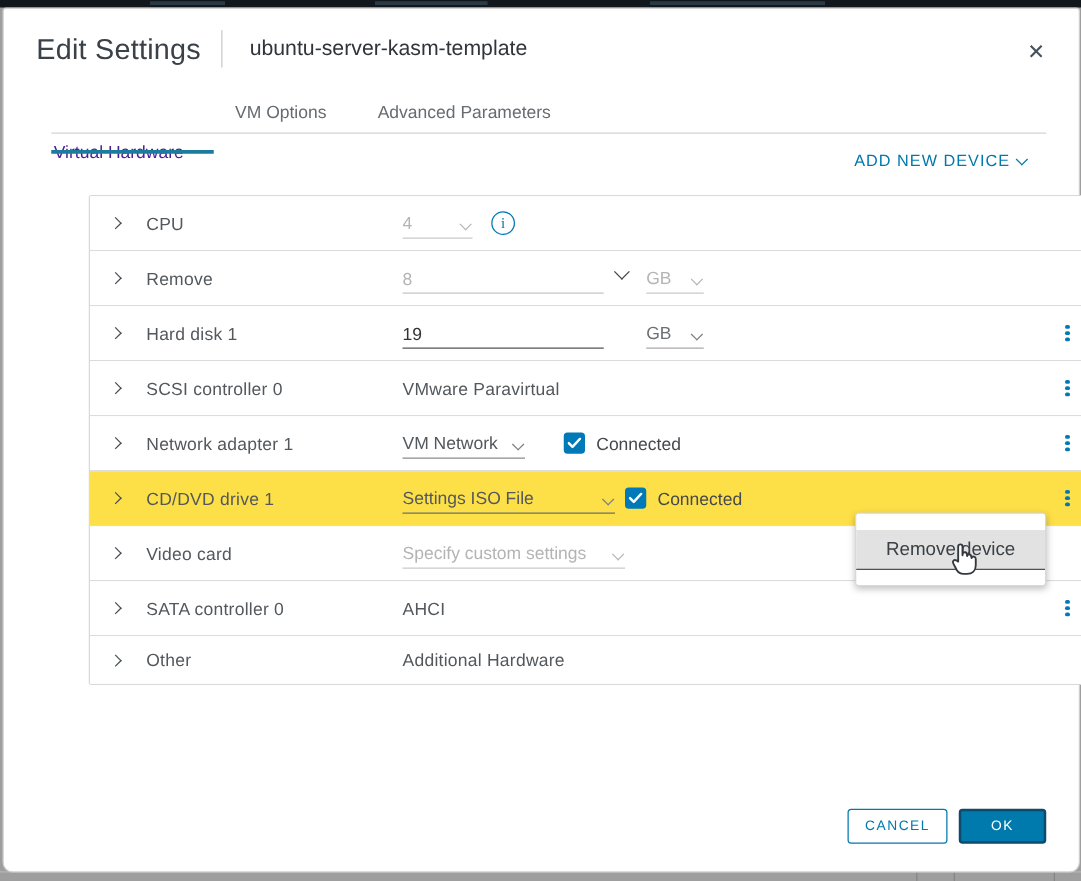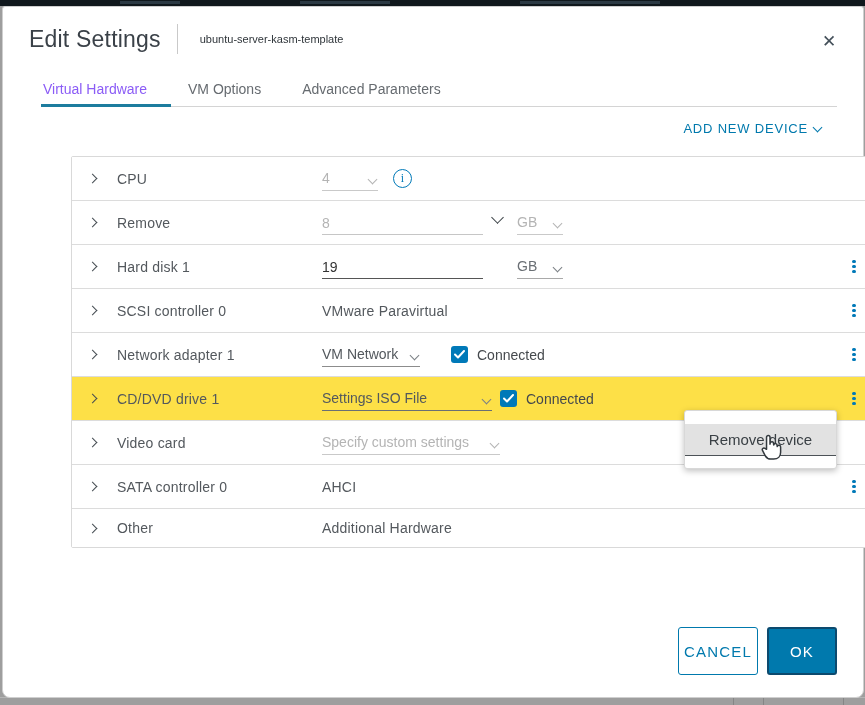--- a/index.html
+++ b/index.html
@@ -21,31 +21,31 @@
     position:absolute; left:2px; top:6px; width:862px; height:692px;
     background:#ffffff;
     border:1px solid #cfcfcf;
     border-radius:3px 3px 8px 8px;
   }
 
   
   .hdr { position:absolute; top:15px; left:26px; right:20px; height:34px; display:flex; align-items:center; }
   .title { font-size:23px; color:#3a4148; font-weight:400; letter-spacing:0.2px; }
   .title-sep { width:1px; height:30px; background:#c9c9c9; margin:0 22px 0 16px; }
-  .vm-name { font-size:11px; color:#2f353a; font-weight:400; }
+  .vm-name { font-size:17px; color:#2f353a; font-weight:400; }
   .close-btn {
     position:absolute; top:22px; right:22px; width:24px; height:24px;
     display:flex; align-items:center; justify-content:center;
     font-size:17px; color:#44505a; cursor:pointer; font-weight:300;
   }
 
   
   .tabs { position:absolute; top:70px; left:38px; right:26px; height:30px; display:flex; gap:37px; border-bottom:1px solid #d4d4d4; }
   .tab { font-size:14px; color:#666b70; padding:4px 2px 9px 2px; position:relative; cursor:pointer; white-space:nowrap; }
-  .tab.active { color:#8b5cf6; }
+  .tab.active { color:#4c1d95;margin-top:32px; }
   .tab.active::after { content:""; position:absolute; left:0; right:-22px; bottom:-1px; height:3px; background:#1d7c9e; }
 
   
   .toolbar { position:absolute; top:111px; right:40px; height:20px; display:flex; align-items:center; cursor:pointer; }
   .add-device { font-size:13px; font-weight:500; color:#0079ad; letter-spacing:0.8px; }
   .caret { display:inline-block; width:9px; height:9px; margin-left:6px; position:relative; top:-2px; }
   .caret::before { content:""; position:absolute; left:0; top:2px; width:6px; height:6px; border-right:1.6px solid #0079ad; border-bottom:1.6px solid #0079ad; transform:rotate(45deg); }
 
   
   .hw-table { position:absolute; left:28px; top:149px; width:808px; border:1px solid #d9d9d9; border-radius:2px; background:#fff;margin-left:40px; }
@@ -80,21 +80,21 @@
   .ctx-menu {
     position:absolute; left:684px; top:410px; width:153px;
     background:#fff; border:1px solid #d8d8d8; border-radius:3px;
     box-shadow:0 2px 6px rgba(0,0,0,0.25); z-index:20; padding:13px 0 12px 0;
   }
   .ctx-item { height:32px; background:#e2e2e2; border-bottom:1px solid #4c5257; display:flex; align-items:center; justify-content:center; font-size:15px; color:#3a4045; cursor:pointer; }
   .hand-cursor { position:absolute; left:756px; top:432px; z-index:30; pointer-events:none; }
 
   
   .footer { position:absolute; right:26px; bottom:22px; display:flex; gap:9px; }
-  .btn { height:48px; border-radius:3px; font-size:15px; font-weight:500; letter-spacing:1.2px; display:flex; align-items:center; justify-content:center; cursor:pointer; font-family:inherit; }
+  .btn { height:28px; border-radius:3px; font-size:11px; font-weight:500; letter-spacing:1.2px; display:flex; align-items:center; justify-content:center; cursor:pointer; font-family:inherit; }
   .btn-cancel { width:80px; background:#fff; border:1px solid #0079ad; color:#0079ad; }
   .btn-ok { width:70px; background:#0079ad; border:2px solid #0c4a6e; color:#fff; }
 </style>
 </head>
 <body>
 
 <div class="top-strip">
   <span class="seg" style="left:120px;width:60px"></span>
   <span class="seg" style="left:300px;width:90px"></span>
   <span class="seg" style="left:520px;width:140px"></span>

